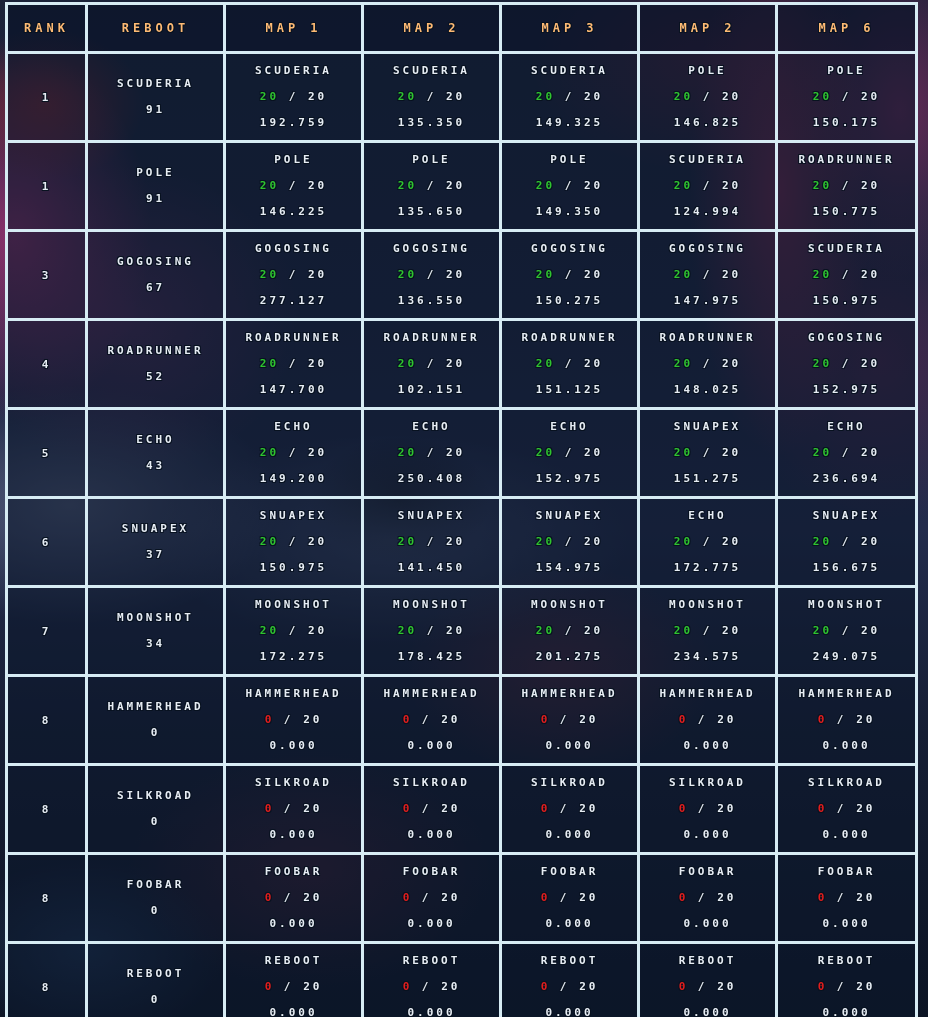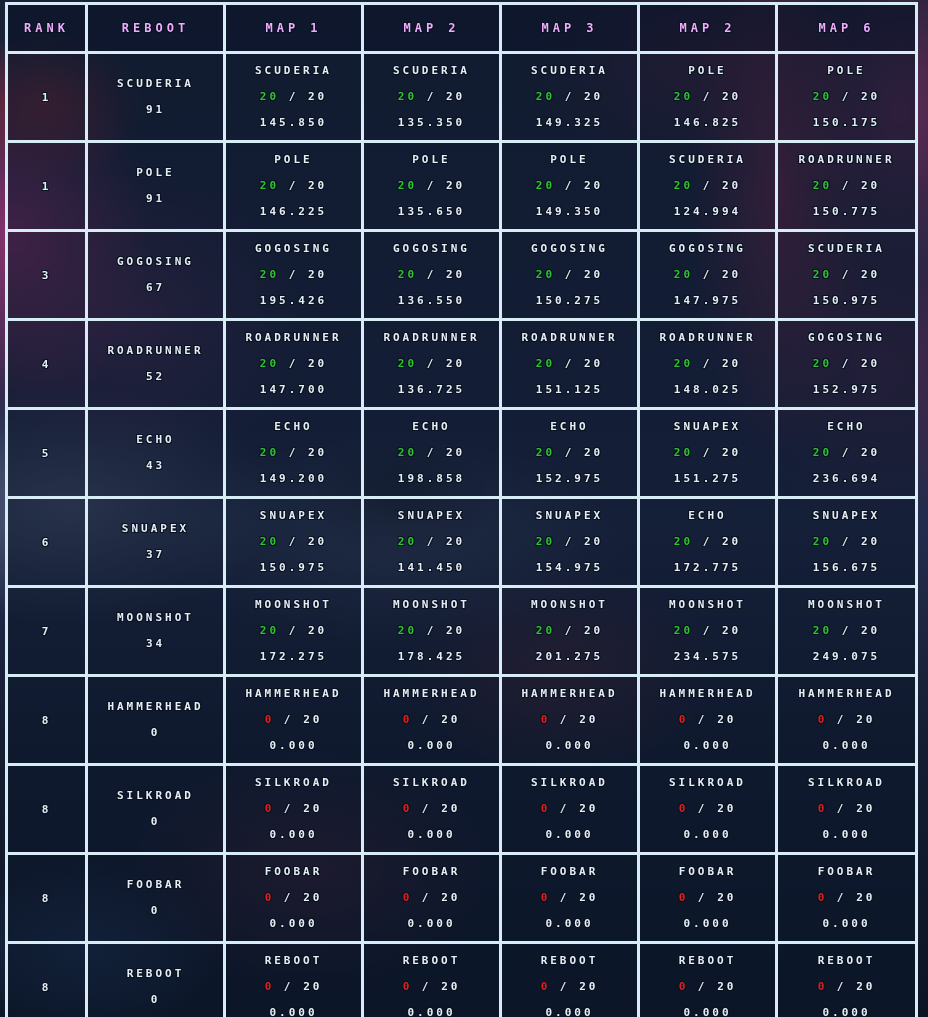--- a/index.html
+++ b/index.html
@@ -34,21 +34,21 @@
   .lb th,.lb td{
     border:3px solid var(--border,#d7ecf4);
     text-align:center;vertical-align:middle;
     font-weight:bold;
     color:var(--text,#e7edf4);
     text-shadow:-1px -1px 0 #081220,1px -1px 0 #081220,-1px 1px 0 #081220,1px 1px 0 #081220;
   }
   .lb th{
     height:44px;font-size:12px;letter-spacing:4px;
     background:rgba(10,20,40,0.72);
-    color:#f0abfc;
+    color:#fdba74;
   }
   .lb td{
     height:84px;font-size:11px;letter-spacing:3px;
     background:rgba(11,23,44,0.60);
   }
   .line{line-height:26px;white-space:nowrap;}
   .made-ok{color:var(--ok,#2fc42f);}
   .made-zero{color:var(--zero,#e11d1d);}
 </style>
 </head>
@@ -80,21 +80,21 @@
   <tbody id="lb-body">
       <tr>
         <td>1</td>
         <td>
           <div class="line">SCUDERIA</div>
           <div class="line">91</div>
         </td>
         <td>
           <div class="line">SCUDERIA</div>
           <div class="line"><span class="made-ok">20</span><span> / </span><span>20</span></div>
-          <div class="line">145.850</div>
+          <div class="line">192.759</div>
         </td>
         <td>
           <div class="line">SCUDERIA</div>
           <div class="line"><span class="made-ok">20</span><span> / </span><span>20</span></div>
           <div class="line">135.350</div>
         </td>
         <td>
           <div class="line">SCUDERIA</div>
           <div class="line"><span class="made-ok">20</span><span> / </span><span>20</span></div>
           <div class="line">149.325</div>
@@ -144,21 +144,21 @@
       </tr>
       <tr>
         <td>3</td>
         <td>
           <div class="line">GOGOSING</div>
           <div class="line">67</div>
         </td>
         <td>
           <div class="line">GOGOSING</div>
           <div class="line"><span class="made-ok">20</span><span> / </span><span>20</span></div>
-          <div class="line">195.426</div>
+          <div class="line">277.127</div>
         </td>
         <td>
           <div class="line">GOGOSING</div>
           <div class="line"><span class="made-ok">20</span><span> / </span><span>20</span></div>
           <div class="line">136.550</div>
         </td>
         <td>
           <div class="line">GOGOSING</div>
           <div class="line"><span class="made-ok">20</span><span> / </span><span>20</span></div>
           <div class="line">150.275</div>
@@ -181,21 +181,21 @@
           <div class="line">52</div>
         </td>
         <td>
           <div class="line">ROADRUNNER</div>
           <div class="line"><span class="made-ok">20</span><span> / </span><span>20</span></div>
           <div class="line">147.700</div>
         </td>
         <td>
           <div class="line">ROADRUNNER</div>
           <div class="line"><span class="made-ok">20</span><span> / </span><span>20</span></div>
-          <div class="line">136.725</div>
+          <div class="line">102.151</div>
         </td>
         <td>
           <div class="line">ROADRUNNER</div>
           <div class="line"><span class="made-ok">20</span><span> / </span><span>20</span></div>
           <div class="line">151.125</div>
         </td>
         <td>
           <div class="line">ROADRUNNER</div>
           <div class="line"><span class="made-ok">20</span><span> / </span><span>20</span></div>
           <div class="line">148.025</div>
@@ -213,21 +213,21 @@
           <div class="line">43</div>
         </td>
         <td>
           <div class="line">ECHO</div>
           <div class="line"><span class="made-ok">20</span><span> / </span><span>20</span></div>
           <div class="line">149.200</div>
         </td>
         <td>
           <div class="line">ECHO</div>
           <div class="line"><span class="made-ok">20</span><span> / </span><span>20</span></div>
-          <div class="line">198.858</div>
+          <div class="line">250.408</div>
         </td>
         <td>
           <div class="line">ECHO</div>
           <div class="line"><span class="made-ok">20</span><span> / </span><span>20</span></div>
           <div class="line">152.975</div>
         </td>
         <td>
           <div class="line">SNUAPEX</div>
           <div class="line"><span class="made-ok">20</span><span> / </span><span>20</span></div>
           <div class="line">151.275</div>

